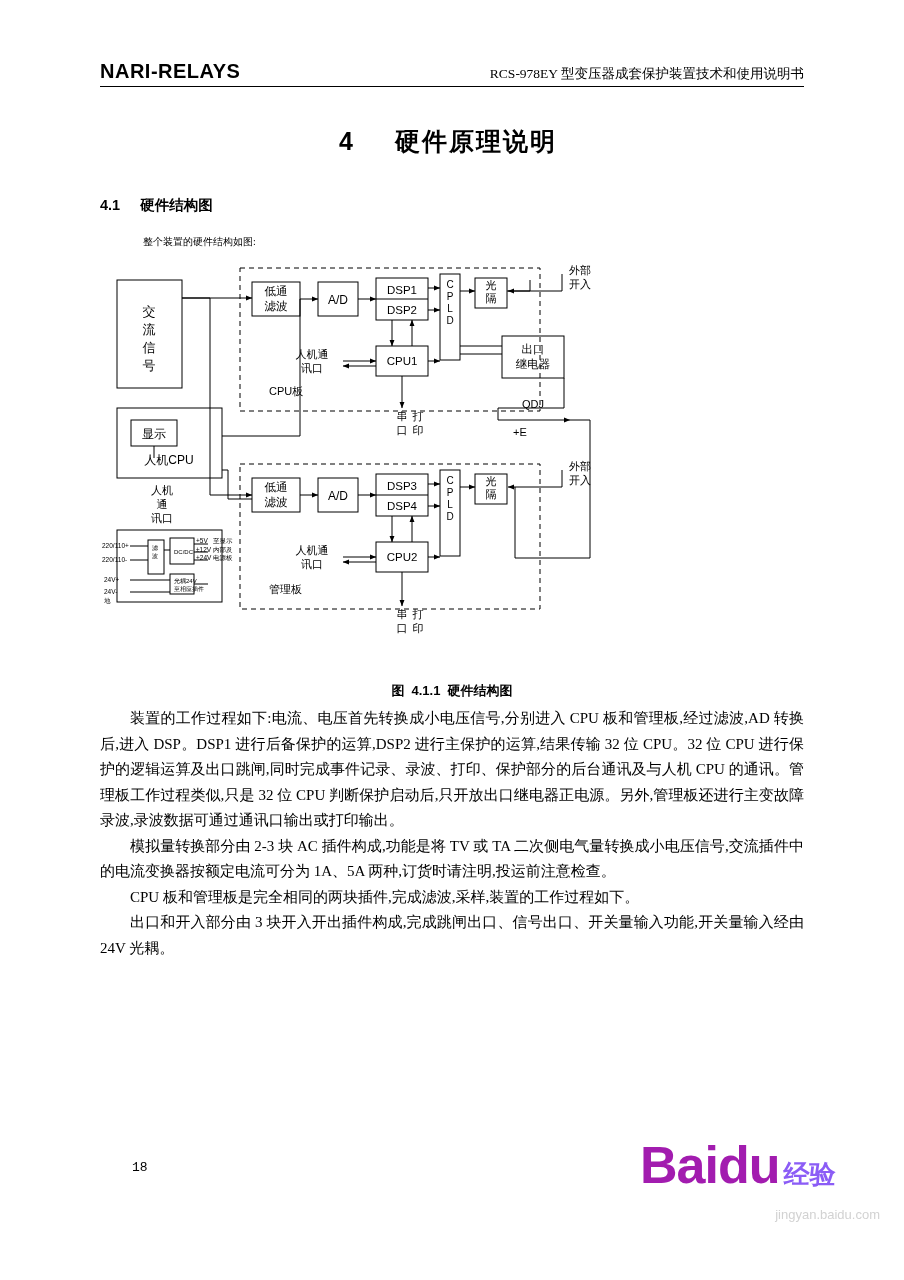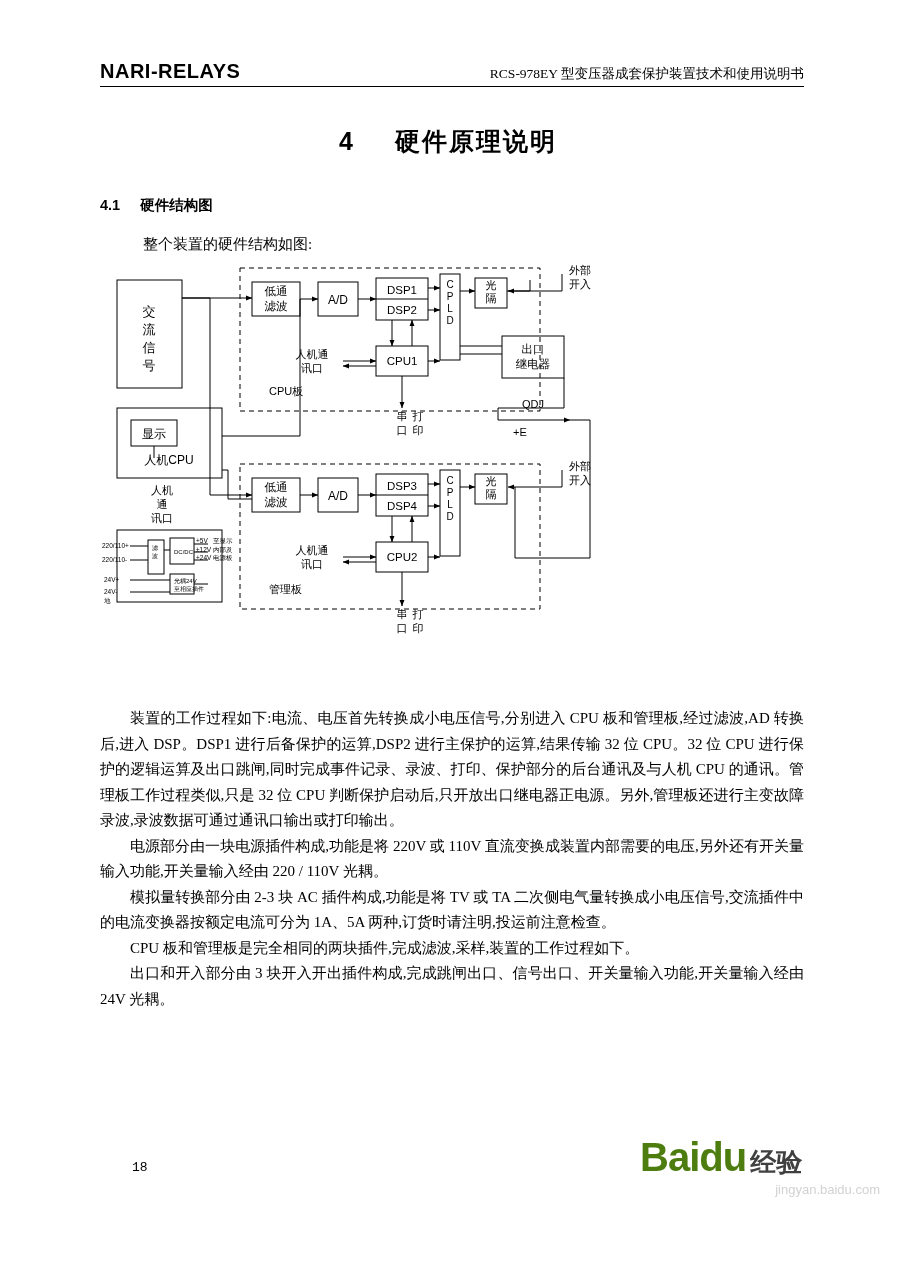--- a/index.html
+++ b/index.html
@@ -24,21 +24,21 @@
     font-family:"Liberation Sans","DejaVu Sans",sans-serif;
     font-size:25px;font-weight:bold;margin:0;letter-spacing:2px;
   }
   h2.doc-h2{
     position:absolute;left:100px;top:196px;margin:0;
     font-family:"Liberation Sans","DejaVu Sans",sans-serif;
     font-size:14.5px;font-weight:bold;
   }
   h2.doc-h2 .num{margin-right:16px;}
 
-  .lead{position:absolute;left:143px;top:235px;font-size:15px;text-align:right;}
+  .lead{position:absolute;left:143px;top:235px;font-size:10px;text-align:right;}
 
   
   .fig{position:absolute;left:100px;top:258px;width:704px;height:420px;}
   .fig svg{display:block;}
   .fig-cap{position:absolute;left:0;right:0;top:682px;text-align:center;
     font-family:"Liberation Sans","DejaVu Sans",sans-serif;
     font-size:13px;font-weight:bold;}
   .fig-cap .sp{display:inline-block;width:7px;}
 
   
@@ -47,25 +47,25 @@
   .body-text p{margin:0;text-indent:2em;}
 
   
   .pageno{position:absolute;left:100px;top:1160px;font-size:13px;
     font-family:Liberation Mono, monospace;margin-left:32px;}
 
   
   .wm{position:absolute;left:640px;top:1135px;width:240px;height:80px;
       pointer-events:none;}
   .wm .bd{font-family:"Liberation Sans","DejaVu Sans",sans-serif;
-      font-size:40px;font-weight:bold;color:#4d7c0f;letter-spacing:-1px;text-align:center;}
+      font-size:52px;font-weight:bold;color:#a21caf;letter-spacing:-1px;text-align:center;}
   .wm .jy{font-family:"Liberation Sans","DejaVu Sans",sans-serif;
-      font-size:26px;font-weight:bold;color:#404040;margin-left:4px;}
+      font-size:26px;font-weight:bold;color:#8b5cf6;margin-left:4px;}
   .wm .url{font-family:"Liberation Sans","DejaVu Sans",sans-serif;
-      font-size:13px;color:#d2d2d2;text-align:right;margin-top:2px;}
+      font-size:13px;color:#d2d2d2;text-align:right;margin-top:12px;}
   .wm-row{display:flex;align-items:baseline;}
 </style>
 </head>
 <body>
 
 <div class="page">
 
   <div class="hdr">
     <div class="hdr-row">
       <span class="brand">NARI-RELAYS</span>
@@ -282,24 +282,26 @@
         <text x="74" y="325" font-size="6">光耦24V</text>
         <text x="74" y="333" font-size="6">至相应插件</text>
         <text x="113" y="285">至显示</text>
         <text x="113" y="294">内部及</text>
         <text x="113" y="302">电源板</text>
         <text x="4" y="345">地</text>
       </g>
     </svg>
   </div>
 
+  <div class="fig-cap">
+    <span>图</span><span class="sp"></span><span>4.1.1</span><span class="sp"></span><span>硬件结构图</span>
+  </div>
 
   <div class="body-text">
     <p>装置的工作过程如下:电流、电压首先转换成小电压信号,分别进入 CPU 板和管理板,经过滤波,AD 转换后,进入 DSP。DSP1 进行后备保护的运算,DSP2 进行主保护的运算,结果传输 32 位 CPU。32 位 CPU 进行保护的逻辑运算及出口跳闸,同时完成事件记录、录波、打印、保护部分的后台通讯及与人机 CPU 的通讯。管理板工作过程类似,只是 32 位 CPU 判断保护启动后,只开放出口继电器正电源。另外,管理板还进行主变故障录波,录波数据可通过通讯口输出或打印输出。</p>
-    <p>电源部分由一块电源插件构成,功能是将 220V 或 110V 直流变换成装置内部需要的电压,另外还有开关量输入功能,开关量输入经由 220 / 110V 光耦。</p>
     <p>模拟量转换部分由 2-3 块 AC 插件构成,功能是将 TV 或 TA 二次侧电气量转换成小电压信号,交流插件中的电流变换器按额定电流可分为 1A、5A 两种,订货时请注明,投运前注意检查。</p>
     <p>CPU 板和管理板是完全相同的两块插件,完成滤波,采样,装置的工作过程如下。</p>
     <p>出口和开入部分由 3 块开入开出插件构成,完成跳闸出口、信号出口、开关量输入功能,开关量输入经由 24V 光耦。</p>
   </div>
 
   <div class="pageno">18</div>
 
   <div class="wm">
     <div class="wm-row">
       <span class="bd">Baidu</span>

